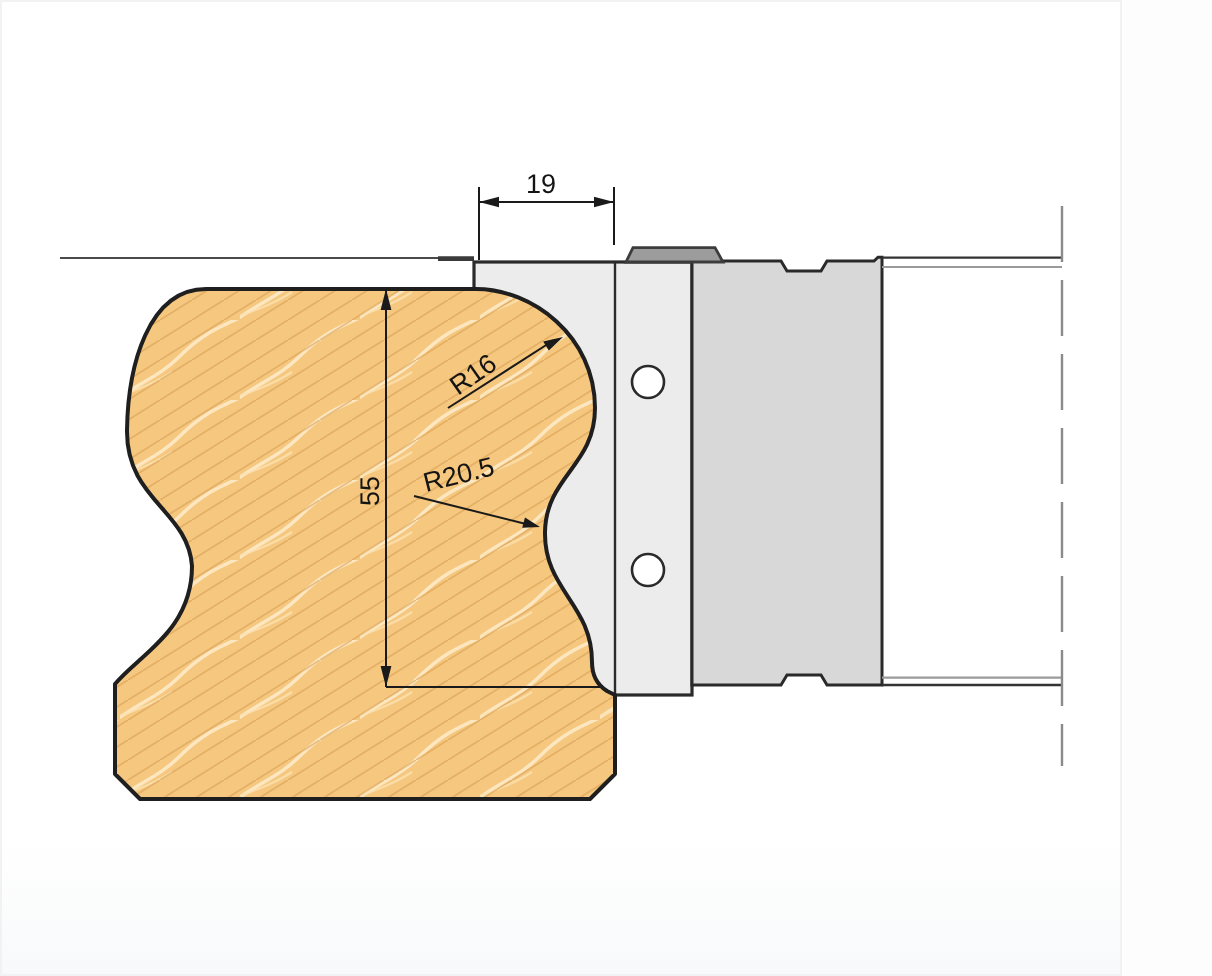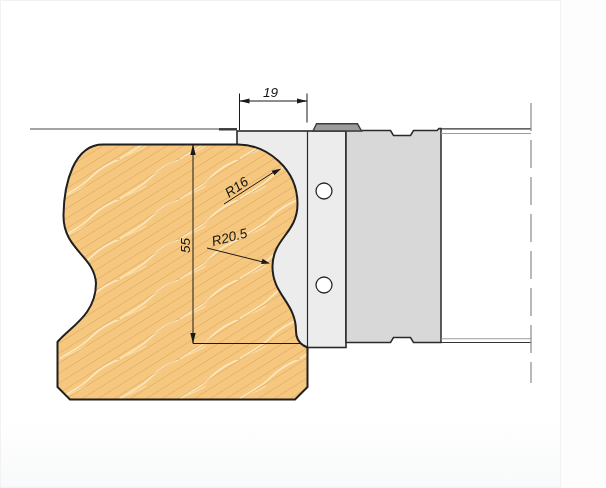--- a/index.html
+++ b/index.html
@@ -1,21 +1,20 @@
 <!DOCTYPE html>
 <html><head>
 <meta charset="utf-8">
 <style>
   html,body { margin:0; padding:0; background:#fdfdfd; }
   .stage {
     width:561px; height:488px; position:relative; overflow:hidden;
     background:linear-gradient(180deg,#ffffff 0%,#ffffff 86%,#f8f9fa 100%);
     box-shadow: inset 0 0 0 1px #f2f2f2;
     font-family:"Liberation Sans", sans-serif;
-    font-style:italic;
   }
   svg text {
     font-family:"Liberation Sans","DejaVu Sans",sans-serif;
     font-size:13.5px;
     fill:#141414;
   }
 </style>
 </head>
 <body>
 

